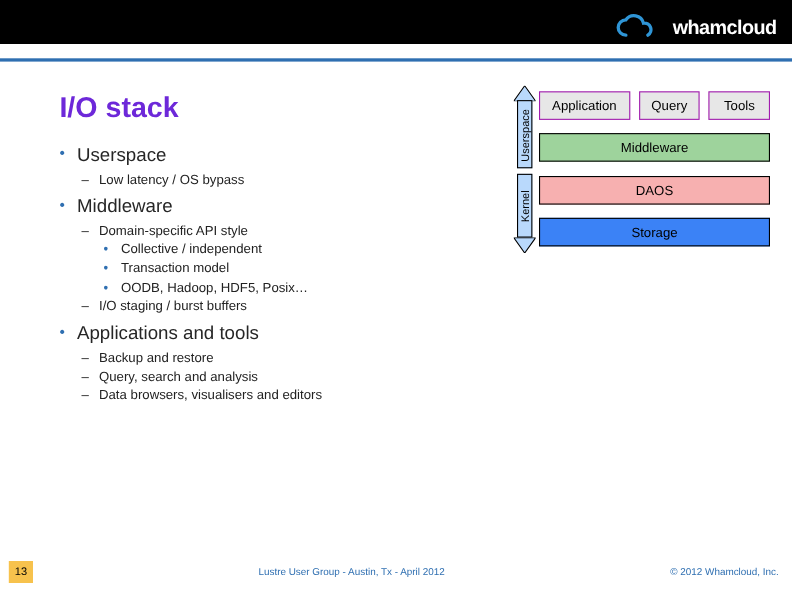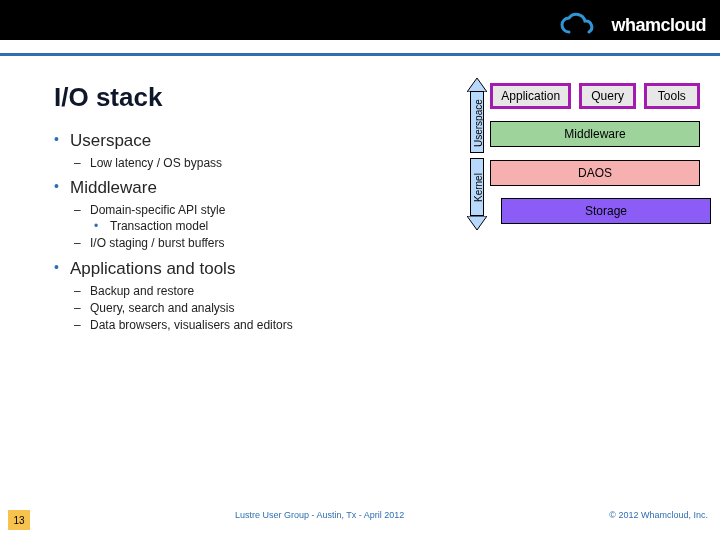--- a/index.html
+++ b/index.html
@@ -2,48 +2,48 @@
 <html><head>
 <meta charset="utf-8">
 <style>
   * { margin: 0; padding: 0; box-sizing: border-box; }
   html, body { width: 720px; height: 540px; font-family: Verdana, Arial, sans-serif; background: #fff; color: #000; }
   .slide { position: relative; width: 720px; height: 540px; background: #fff; overflow: hidden; }
   .topband { position: absolute; top: 0; left: 0; width: 720px; height: 40px; background: #000; }
   .logo-wrap { position: absolute; top: 12px; right: 14px; display: flex; align-items: center; gap: 16px; }
   .logo-text { font-family: Arial, sans-serif; font-weight: bold; font-size: 18px; letter-spacing: -0.5px; color: #fff; }
   .separator { position: absolute; top: 53px; left: 0; width: 720px; height: 3px; background: #2f6fb1; }
-  .title { position: absolute; top: 82px; left: 54px; font-family: Verdana, sans-serif; font-weight: bold; font-size: 26px; color: #0f172a; }
+  .title { position: absolute; top: 82px; left: 54px; font-family: Verdana, sans-serif; font-weight: bold; font-size: 26px; color: #6d28d9; }
 
   .body-area { position: absolute; top: 130px; left: 54px; width: 400px; font-size: 12px; color: #222; line-height: 1.35; }
   ul.l1 { list-style: none; }
   ul.l1 > li { position: relative; padding-left: 16px; margin-bottom: 4px; }
   ul.l1 > li::before { content: "•"; position: absolute; left: 0; top: 0; font-size: 14px; color: #2f6fb1; }
   ul.l1 > li > .head { font-family: Verdana, sans-serif; font-size: 17px; color: #262626; }
   ul.l2 { list-style: none; margin-top: 2px; }
   ul.l2 > li { position: relative; padding-left: 20px; margin-bottom: 1px; font-size: 12px; }
   ul.l2 > li::before { content: "–"; position: absolute; left: 4px; top: 0; color: #222; }
   ul.l3 { list-style: none; }
   ul.l3 > li { position: relative; padding-left: 20px; margin-bottom: 1px; font-size: 12px; }
   ul.l3 > li::before { content: "•"; position: absolute; left: 4px; top: 0; color: #2f6fb1; }
 
   
   .diagram { position: absolute; top: 78px; left: 440px; width: 270px; height: 155px; }
   .stack-box { position: absolute; left: 50px; width: 210px; height: 26px; border: 1px solid #000; font-size: 12px; display: flex; justify-content: center; align-items: center; }
   .stack-row { position: absolute; display: flex; gap: 8px; width: 210px; left: 50px; }
-  .stack-row .stack-box { position: static; border: 3px solid #a21caf; }
+  .stack-row .stack-box { position: static; border: 1px solid #a21caf; }
   .b-app  { background: #e7e7e7; }
   .b-mid  { background: #9ed39c; }
   .b-daos { background: #f7b0b0; }
-  .b-stor { background: #8b5cf6; margin-left: 11px; }
+  .b-stor { background: #3b82f6; }
   .vlabel { position: absolute; writing-mode: vertical-rl; transform: rotate(180deg); font-size: 10px; text-align: center; display: flex; align-items: center; justify-content: center; }
   .vlabel-wrap { position: absolute; width: 14px; border: 1px solid #000; background: #b9d9fc; }
   .marker { stroke: #000; fill: #b9d9fc; }
 
-  .footer { position: absolute; bottom: 10px; left: 0; width: 720px; display: flex; align-items: flex-start; font-size: 9px; color: #2f6fb1; gap: 23px; }
+  .footer { position: absolute; bottom: 10px; left: 0; width: 720px; display: flex; align-items: center; font-size: 9px; color: #2f6fb1; gap: 23px; }
   .pgnum-box { width: 22px; height: 20px; background: #f7c24d; color: #000; display: flex; align-items: center; justify-content: center; font-size: 10px; margin-left: 8px; }
   .footer-center { flex: 1; text-align: center; }
   .footer-right { margin-right: 12px; }
 </style>
 </head>
 <body>
 
 <div class="slide">
 
   <div class="topband"></div>
@@ -64,21 +64,23 @@
         <ul class="l2">
           <li>Low latency / OS bypass</li>
         </ul>
       </li>
       <li style="margin-top:6px;">
         <span class="head">Middleware</span>
         <ul class="l2">
           <li>
             <span>Domain-specific API style</span>
             <ul class="l3">
+              <li>Collective / independent</li>
               <li>Transaction model</li>
+              <li>OODB, Hadoop, HDF5, Posix…</li>
             </ul>
           </li>
           <li>I/O staging / burst buffers</li>
         </ul>
       </li>
       <li style="margin-top:6px;">
         <span class="head">Applications and tools</span>
         <ul class="l2">
           <li>Backup and restore</li>
           <li>Query, search and analysis</li>

